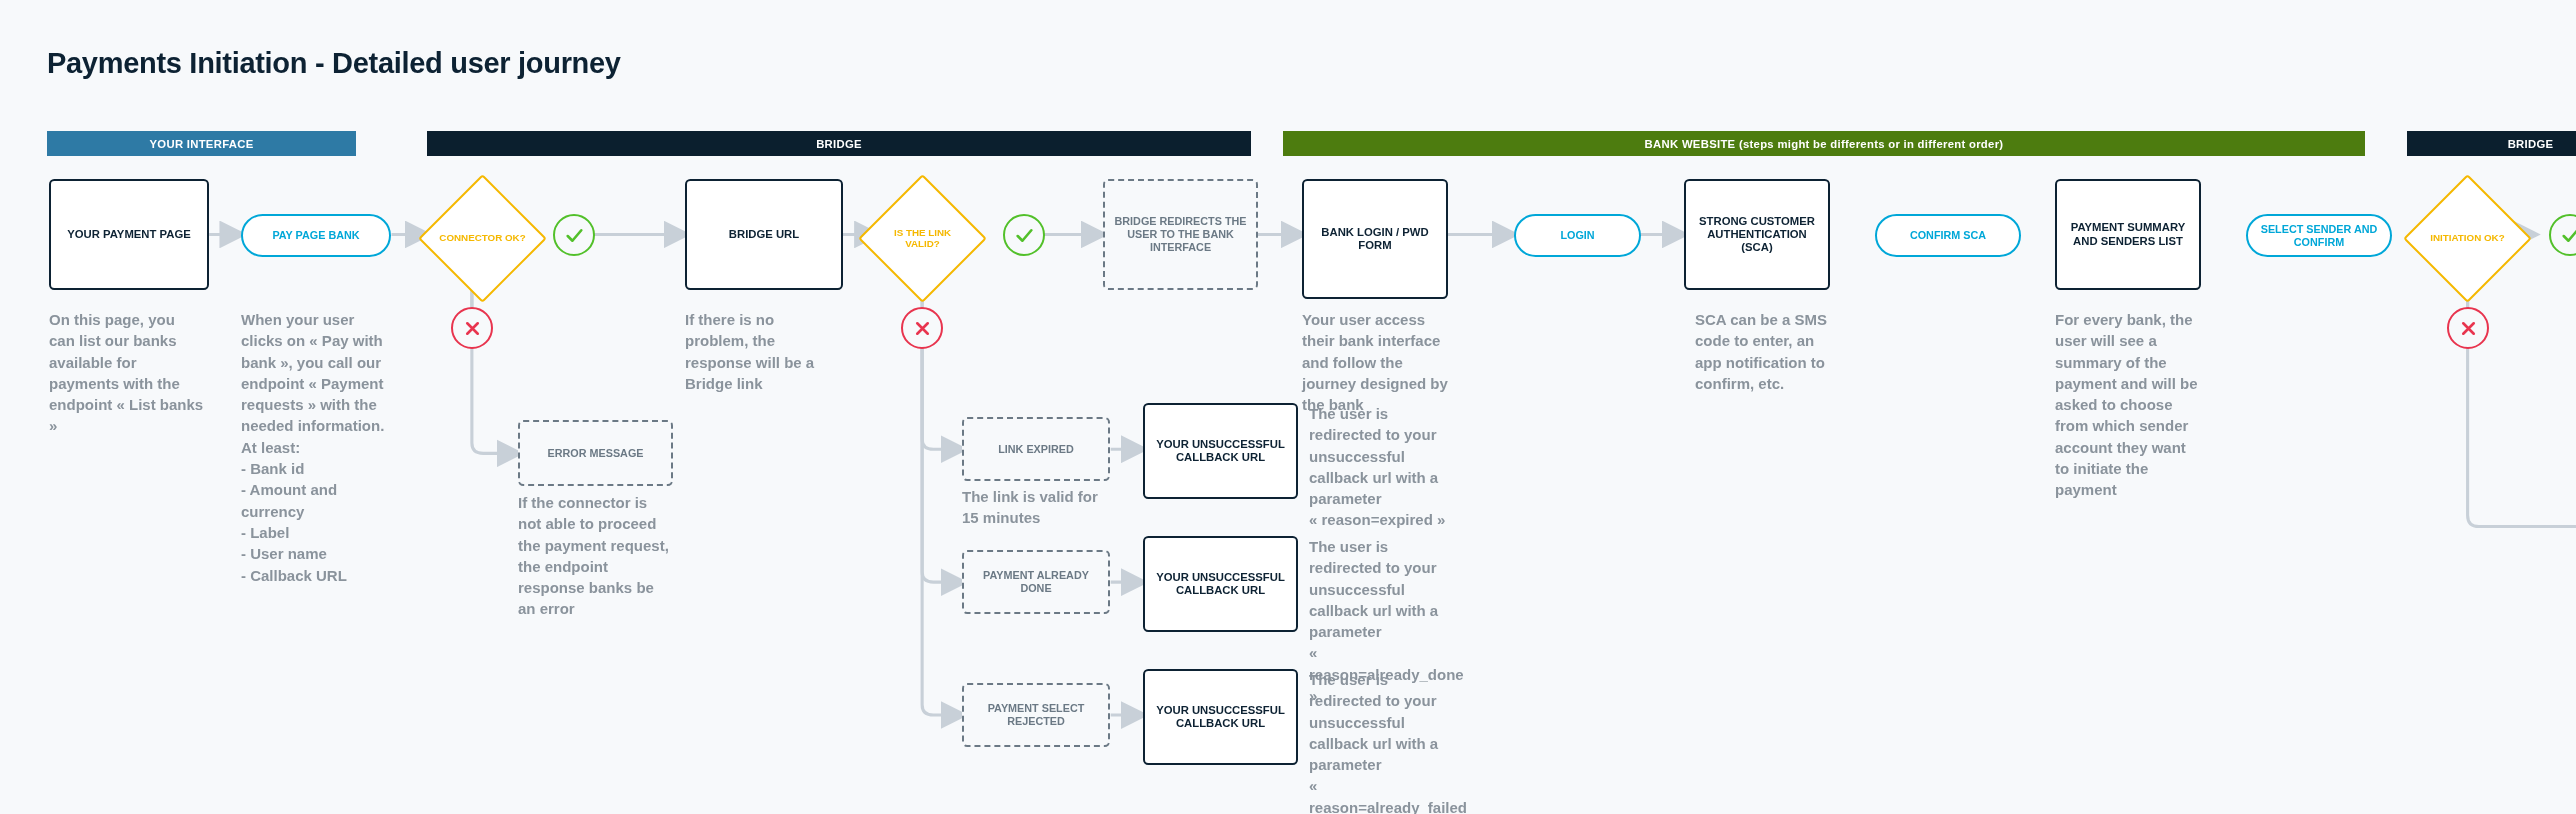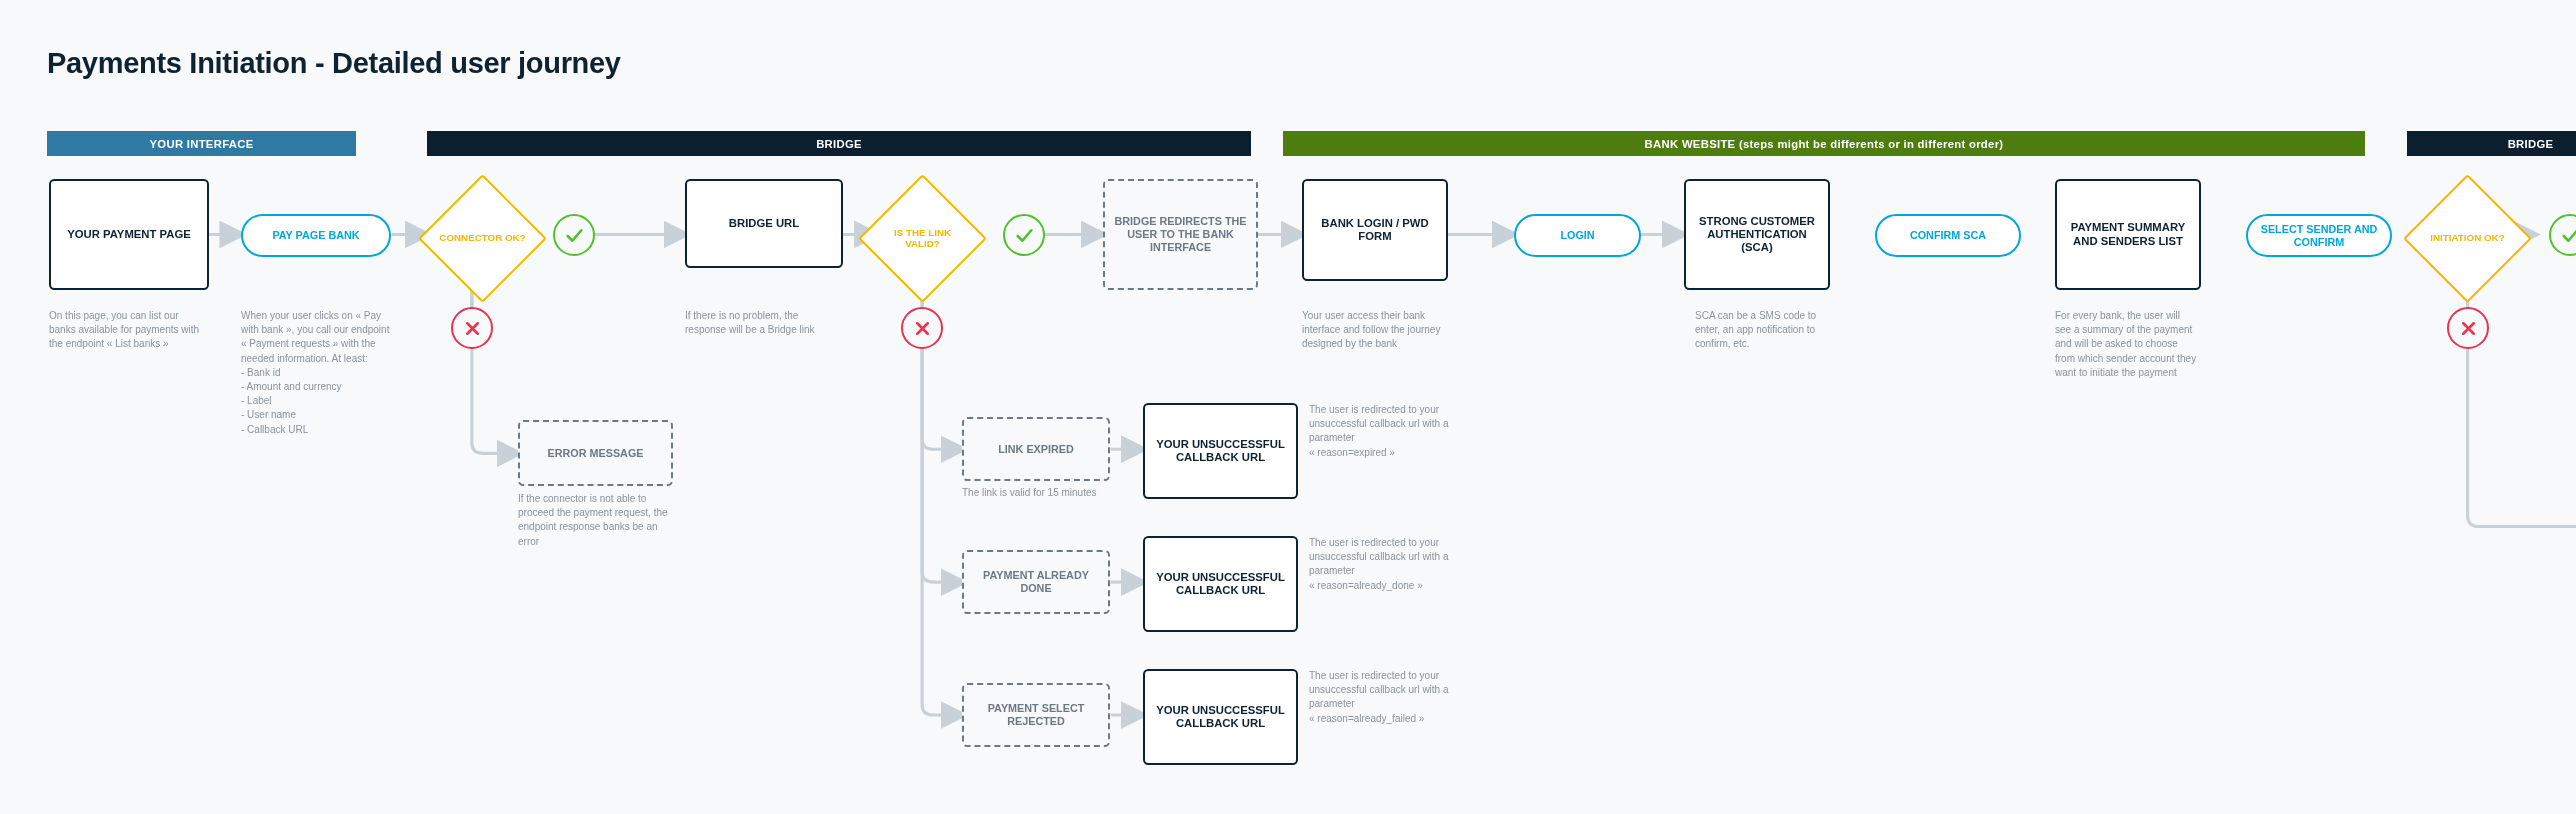--- a/index.html
+++ b/index.html
@@ -96,23 +96,24 @@
     border-radius: 50%;
     background: #f7f9fb;
     display: flex; align-items: center; justify-content: center;
   }
   .circ-ok  { border: 2.6px solid #52c02a; }
   .circ-ko  { border: 2.6px solid #e8344e; }
 
   
   .caption {
     color: #8a939c;
-    font-size: 10px;
+    font-size: 15px;
     line-height: 1.42;
     white-space: pre-line;
+    font-weight: bold;
   }
 
   
   #wires { position: absolute; left: 0; top: 0; width: 2889px; height: 814px; }
 </style>
 </head>
 <body>
 
 <div id="canvas">
 
@@ -203,21 +204,21 @@
     <svg width="23" height="23" viewBox="0 0 44 44">
       <path d="M12,12 L32,32 M32,12 L12,32" stroke="#e8344e" stroke-width="5" fill="none" stroke-linecap="round"></path>
     </svg>
   </div>
 
   <div class="abs node node-dashed" style="left:518px; top:420px; width:155px; height:66px;">
     <span>ERROR MESSAGE</span>
   </div>
   <div class="abs caption" style="left:518px; top:492px; width:155px;">If the connector is not able to proceed the payment request, the endpoint response banks be an error</div>
 
-  <div class="abs node node-solid" style="left:685px; top:179px; width:158px; height:89px;">
+  <div class="abs node node-solid" style="left:685px; top:179px; width:158px; height:111px;">
     <span>BRIDGE URL</span>
   </div>
   <div class="abs caption" style="left:685px; top:309px; width:155px;">If there is no problem, the response will be a Bridge link</div>
 
   <div class="abs diamond-wrap" style="left:877px; top:193px; width:91px; height:91px;">
     <div class="diamond-shape"></div>
     <div class="diamond-label">IS THE LINK VALID?</div>
   </div>
   <div class="abs circ circ-ok" style="left:1003px; top:214px; width:42px; height:42px;">
     <svg width="23" height="23" viewBox="0 0 44 44">
@@ -256,21 +257,21 @@
   <div class="abs node node-solid" style="left:1143px; top:669px; width:155px; height:96px;">
     <span>YOUR UNSUCCESSFUL CALLBACK URL</span>
   </div>
   <div class="abs caption" style="left:1309px; top:669px; width:149px;">The user is redirected to your unsuccessful callback url with a parameter
 « reason=already_failed »</div>
 
   <div class="abs node node-dashed" style="left:1103px; top:179px; width:155px; height:111px;">
     <span>BRIDGE REDIRECTS THE USER TO THE BANK INTERFACE</span>
   </div>
 
-  <div class="abs node node-solid" style="left:1302px; top:179px; width:146px; height:102px;">
+  <div class="abs node node-solid" style="left:1302px; top:179px; width:146px; height:120px;">
     <span>BANK LOGIN / PWD FORM</span>
   </div>
   <div class="abs caption" style="left:1302px; top:309px; width:149px;">Your user access their bank interface and follow the journey designed by the bank</div>
 
   <div class="abs pill" style="left:1514px; top:214px; width:127px; height:43px;">
     <span>LOGIN</span>
   </div>
 
   <div class="abs node node-solid" style="left:1684px; top:179px; width:146px; height:111px;">
     <span>STRONG CUSTOMER AUTHENTICATION (SCA)</span>

